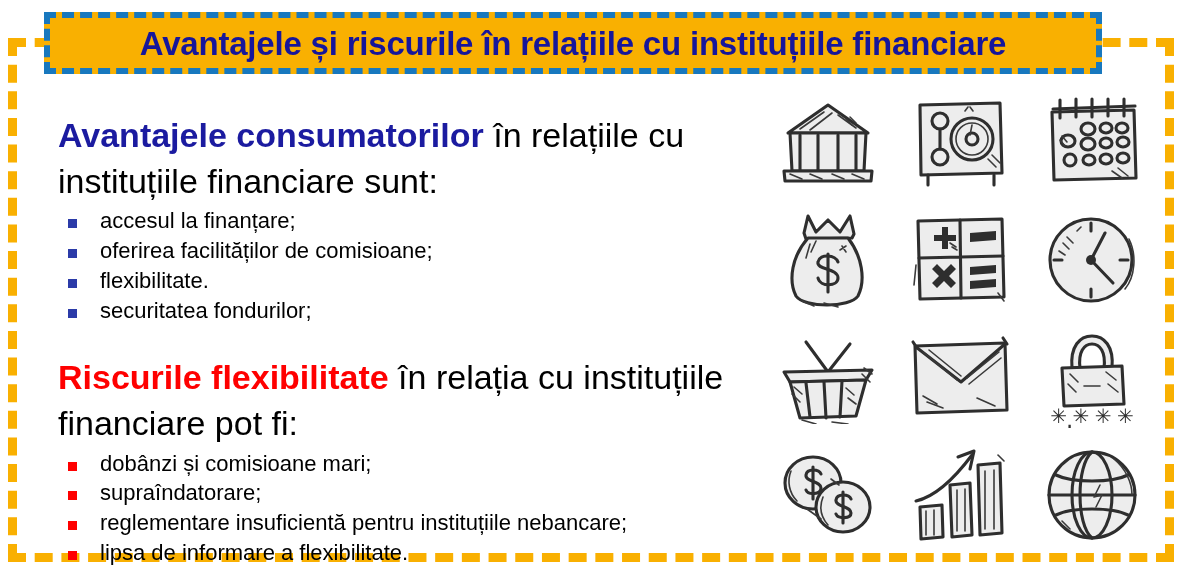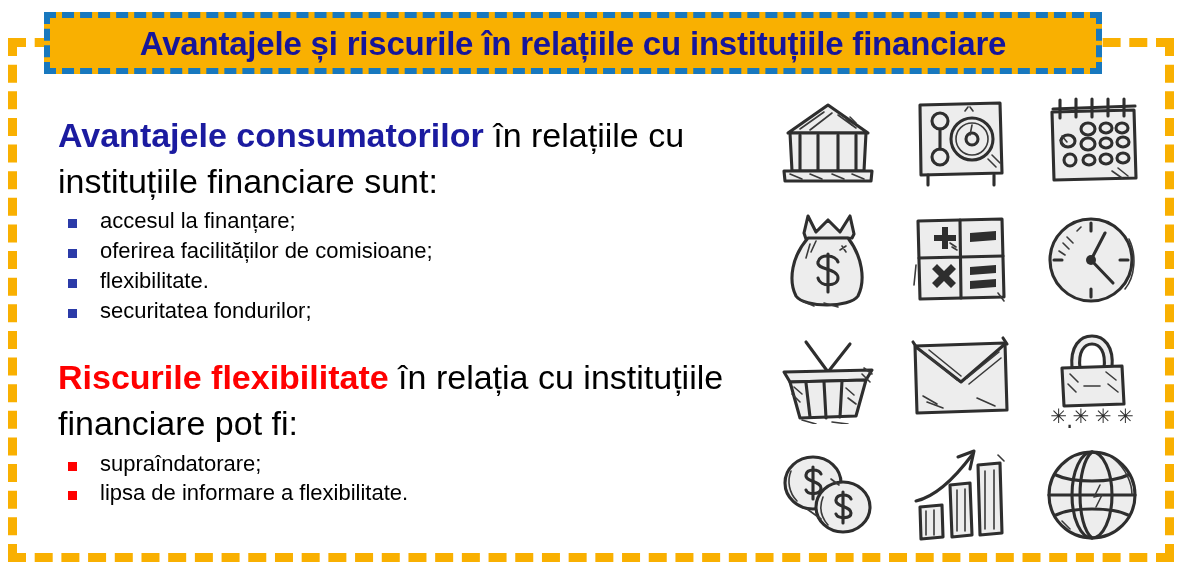--- a/index.html
+++ b/index.html
@@ -150,23 +150,23 @@
       </ul>
     </div>
 
     <div class="gap"></div>
 
     <div class="block">
       <p class="lead">
         <span class="hl-red">Riscurile flexibilitate</span><span> în relația cu instituțiile financiare pot fi:</span>
       </p>
       <ul class="blist red-bullets">
-        <li><span class="sq"></span></li>
+        <li><span class="sq"></span><span>dobânzi și comisioane mari;</span></li>
         <li><span class="sq"></span><span>supraîndatorare;</span></li>
-        <li><span class="sq"></span></li>
+        <li><span class="sq"></span><span>reglementare insuficientă pentru instituțiile nebancare;</span></li>
         <li><span class="sq"></span><span>lipsa de informare a flexibilitate.</span></li>
       </ul>
     </div>
 
   </div>
 
   <div class="icon-grid">
 
     <div class="icon-cell">
       <svg width="104" height="96" viewBox="0 0 104 96">

